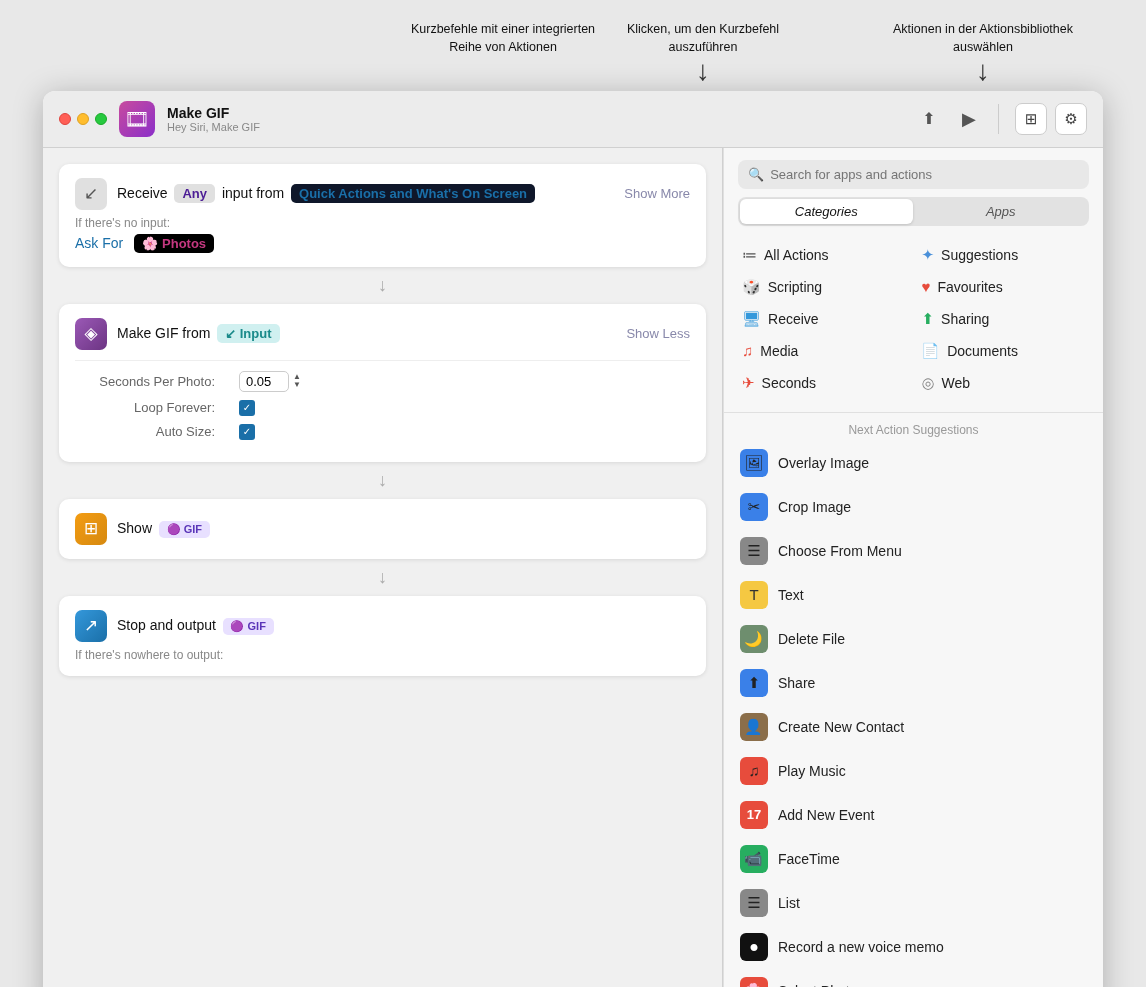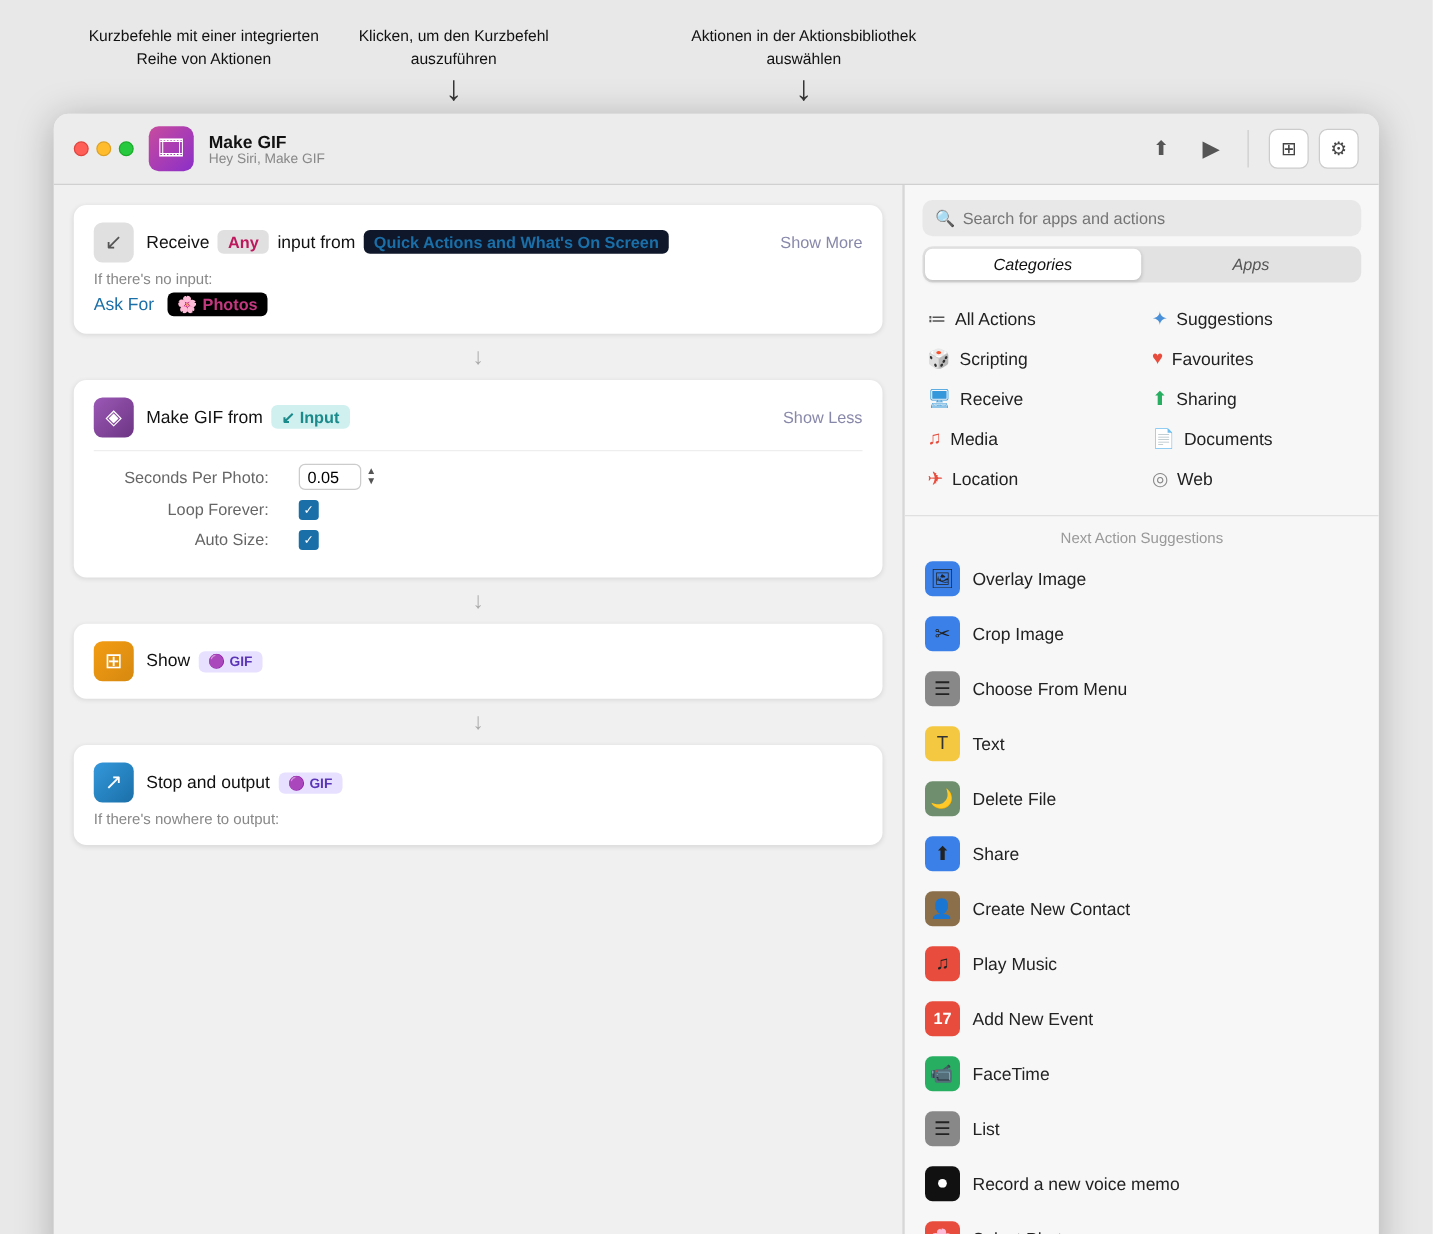--- a/index.html
+++ b/index.html
@@ -190,21 +190,21 @@
 
     .action-badge {
       display: inline-block;
       padding: 2px 8px;
       border-radius: 5px;
       font-size: 13px;
       font-weight: 600;
       margin: 0 3px;
     }
 
-    .badge-gray { background: #e0e0e0; color: #be185d; }
+    .badge-gray { background: #e0e0e0; color: #4c1d95; }
     .badge-blue { background: #0f172a; color: #1a6fa8; }
     .badge-teal { background: #d0f0f0; color: #1a8a8a; }
     .badge-pink { background: #000000; color: #c43880; }
     .badge-gif { background: #e8e0ff; color: #5a35b8; font-size: 11px; }
 
     .show-more {
       color: #8888aa;
       font-size: 13px;
       margin-left: auto;
     }
@@ -407,21 +407,21 @@
 
     
     .annotations-wrapper {
       width: 1060px;
       position: relative;
       margin-bottom: 8px;
     }
 
     .ann-row {
       display: flex;
-      justify-content: flex-start;
+      justify-content: flex-end;
       align-items: flex-start;
       padding: 0 20px;
     }
 
     .ann-block {
       font-size: 12.5px;
       line-height: 1.45;
       color: #111;
       text-align: center;
       max-width: 200px;
@@ -611,21 +611,21 @@
           <span>Media</span>
         </div>
 
         <div class="category-item">
           <span class="cat-icon" style="color:#888;">📄</span>
           <span>Documents</span>
         </div>
 
         <div class="category-item">
           <span class="cat-icon" style="color:#e74c3c;">✈</span>
-          <span>Location</span>
+          <span>Seconds</span>
         </div>
 
         <div class="category-item">
           <span class="cat-icon" style="color:#888;">◎</span>
           <span>Web</span>
         </div>
       </div>
 
       <div class="sep-line"></div>
 

